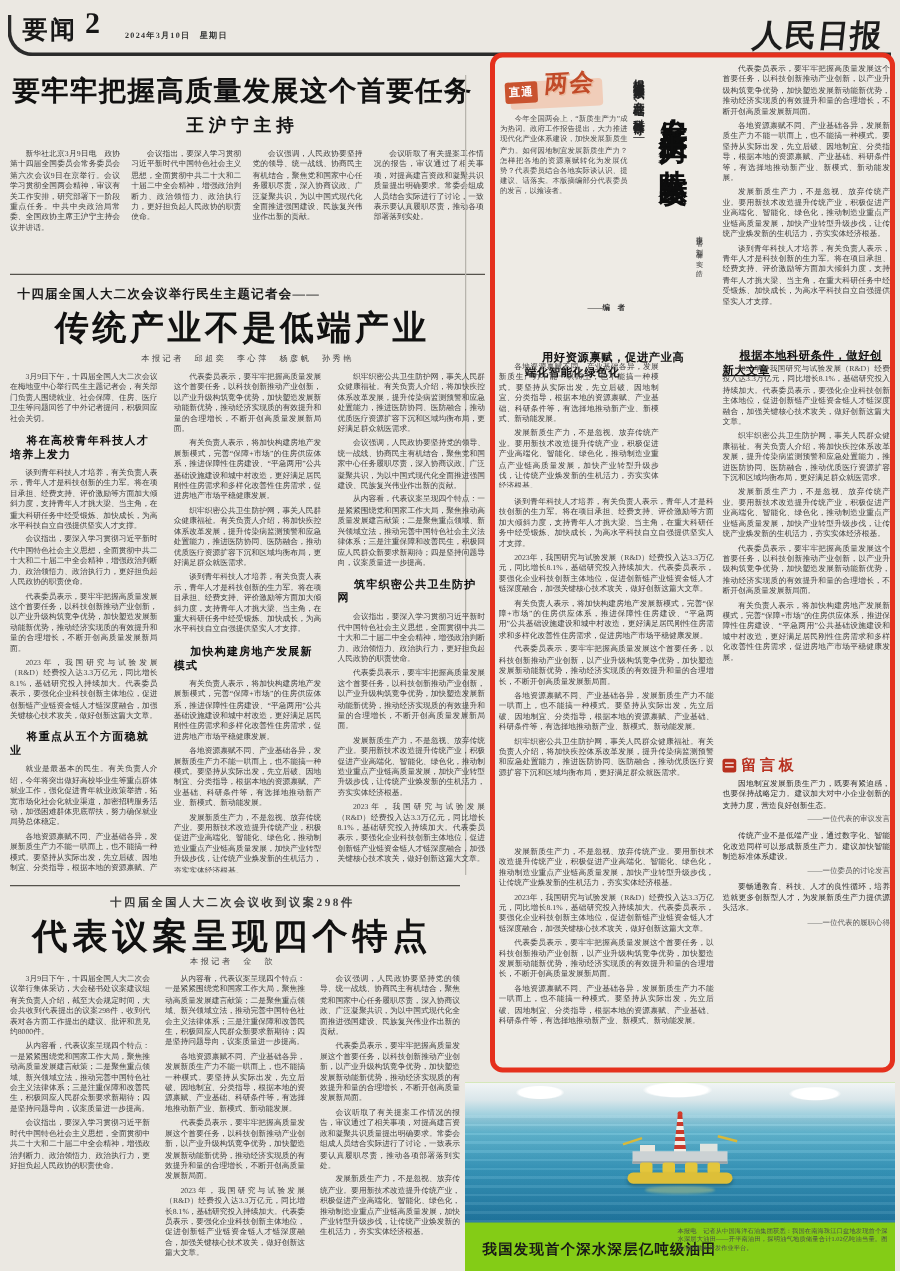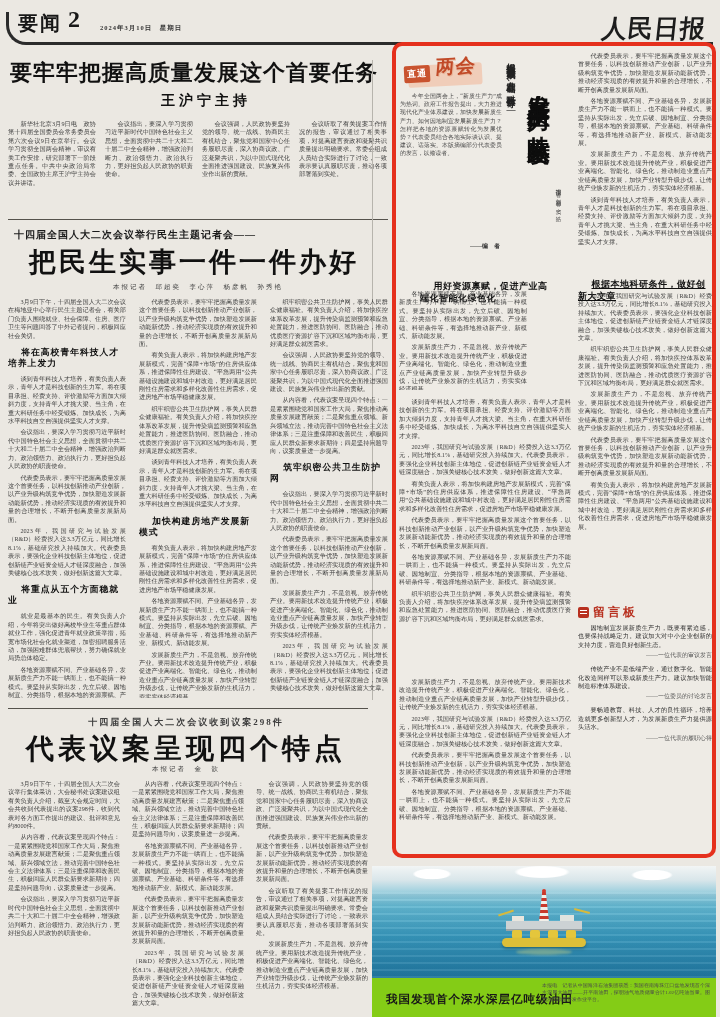--- a/index.html
+++ b/index.html
@@ -108,41 +108,41 @@
 
 <div class="page">
 
   <div class="header-rule"></div>
   <div class="page-tag">要闻</div>
   <div class="page-no">2</div>
   <div class="issue-date">2024年3月10日　星期日</div>
   <div class="masthead">人民日报</div>
 
   <div class="headline1" id="a1-head" style="width:388px;">要牢牢把握高质量发展这个首要任务</div>
-  <div class="headline1" id="a1-sub" style="width:388px;padding-left:12px;">王沪宁主持</div>
+  <div class="headline1" id="a1-sub" style="width:388px;">王沪宁主持</div>
   <div class="cols" id="a1-cols">
     <div class="col">
         <p>新华社北京3月9日电　政协第十四届全国委员会常务委员会第六次会议9日在京举行。会议学习贯彻全国两会精神，审议有关工作安排，研究部署下一阶段重点任务。中共中央政治局常委、全国政协主席王沪宁主持会议并讲话。</p>
       </div>
     <div class="col">
         <p>会议指出，要深入学习贯彻习近平新时代中国特色社会主义思想，全面贯彻中共二十大和二十届二中全会精神，增强政治判断力、政治领悟力、政治执行力，更好担负起人民政协的职责使命。</p>
       </div>
     <div class="col">
         <p>会议强调，人民政协要坚持党的领导、统一战线、协商民主有机结合，聚焦党和国家中心任务履职尽责，深入协商议政、广泛凝聚共识，为以中国式现代化全面推进强国建设、民族复兴伟业作出新的贡献。</p>
       </div>
     <div class="col">
         <p>会议听取了有关提案工作情况的报告，审议通过了相关事项，对提高建言资政和凝聚共识质量提出明确要求。常委会组成人员结合实际进行了讨论，一致表示要认真履职尽责，推动各项部署落到实处。</p>
       </div>
   </div>
 
   <div class="hrule" style="left:8px;top:219px;width:380px;"></div>
   <div class="vrule" style="left:372px;top:60px;height:640px;"></div>
 
   <div class="kicker" id="a2-kicker">十四届全国人大二次会议举行民生主题记者会——</div>
-  <div class="headline1" id="a2-head" style="width:388px;">把民生实事一件一件办好</div>
+  <div class="headline1" id="a2-head" style="width:388px;">传统产业不是低端产业</div>
   <div class="byline" id="a2-byline">本报记者　邱超奕　李心萍　杨彦帆　孙秀艳</div>
   <div class="cols" id="a2-cols">
     <div class="col">
       <p>3月9日下午，十四届全国人大二次会议在梅地亚中心举行民生主题记者会，有关部门负责人围绕就业、社会保障、住房、医疗卫生等问题回答了中外记者提问，积极回应社会关切。</p>
       <h4 class="insub">将在高校青年科技人才培养上发力</h4>
       <p>谈到青年科技人才培养，有关负责人表示，青年人才是科技创新的生力军。将在项目承担、经费支持、评价激励等方面加大倾斜力度，支持青年人才挑大梁、当主角，在重大科研任务中经受锻炼、加快成长，为高水平科技自立自强提供坚实人才支撑。</p>
       <p>会议指出，要深入学习贯彻习近平新时代中国特色社会主义思想，全面贯彻中共二十大和二十届二中全会精神，增强政治判断力、政治领悟力、政治执行力，更好担负起人民政协的职责使命。</p>
       <p>代表委员表示，要牢牢把握高质量发展这个首要任务，以科技创新推动产业创新，以产业升级构筑竞争优势，加快塑造发展新动能新优势，推动经济实现质的有效提升和量的合理增长，不断开创高质量发展新局面。</p>
       <p>2023年，我国研究与试验发展（R&amp;D）经费投入达3.3万亿元，同比增长8.1%，基础研究投入持续加大。代表委员表示，要强化企业科技创新主体地位，促进创新链产业链资金链人才链深度融合，加强关键核心技术攻关，做好创新这篇大文章。</p>
       <h4 class="insub">将重点从五个方面稳就业</h4>

